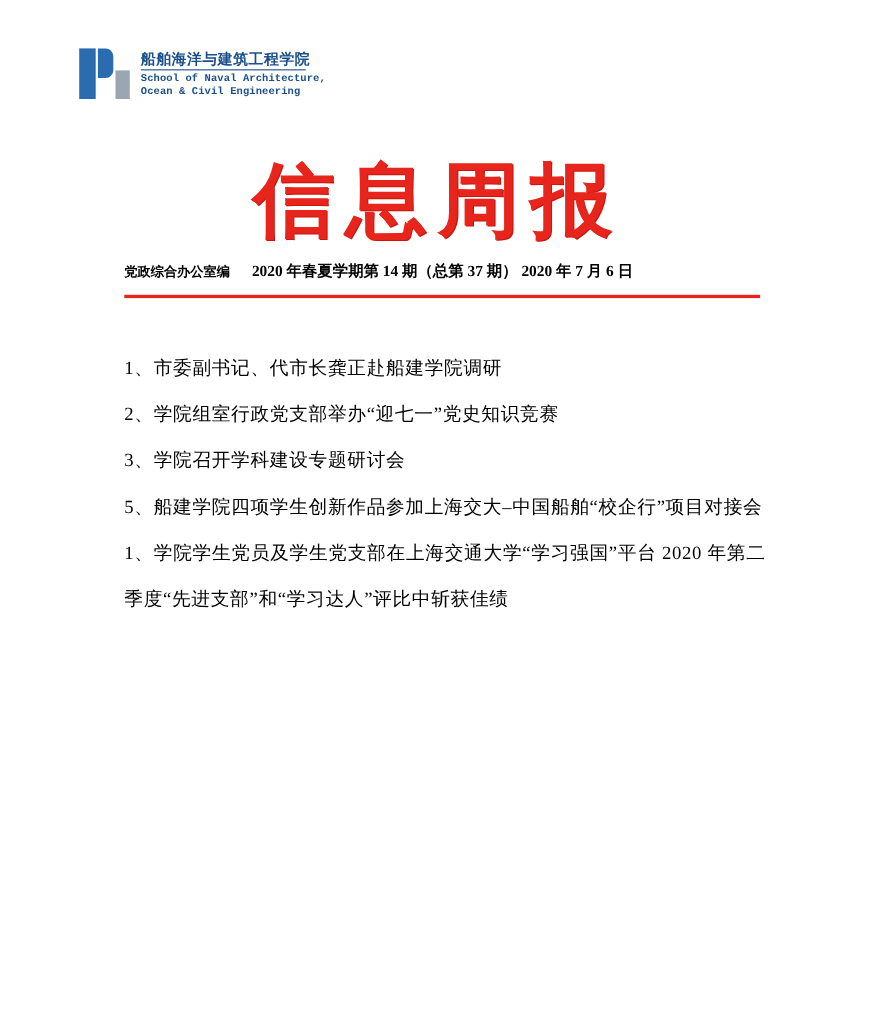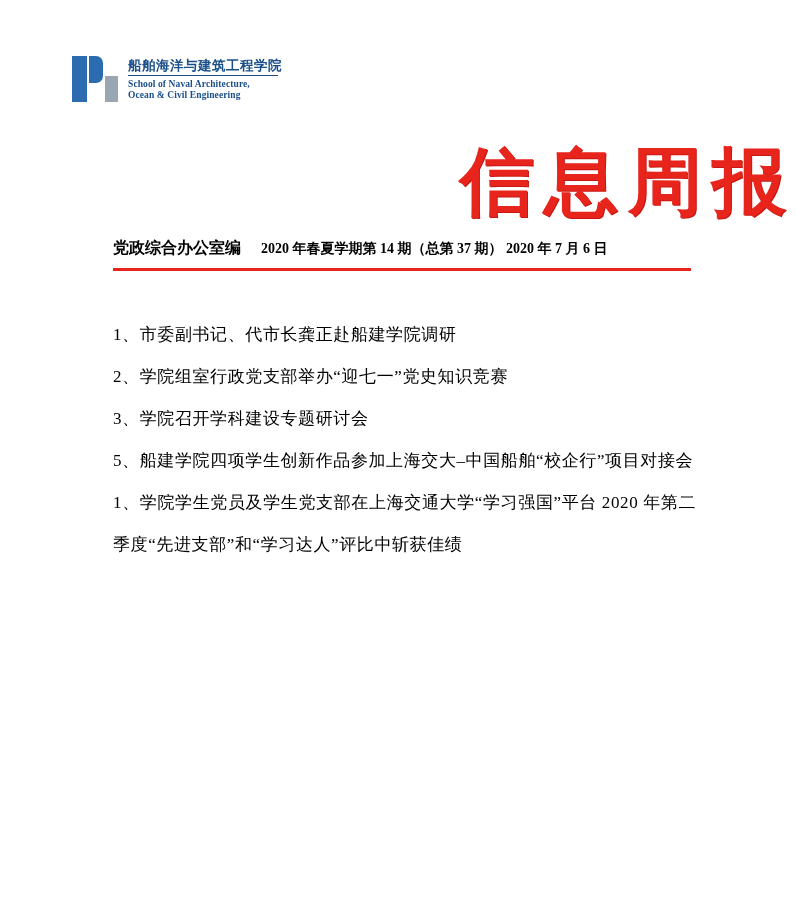--- a/index.html
+++ b/index.html
@@ -19,21 +19,21 @@
     width: 796px;
     height: 923px;
     background: #ffffff;
     box-sizing: border-box;
   }
 
   
   .logo-block {
     position: absolute;
     left: 72px;
-    top: 56px;
+    top: 44px;
     display: flex;
     align-items: center;
     gap: 10px;
   }
   .logo-mark {
     position: relative;
     width: 46px;
     height: 46px;
     flex: 0 0 auto;
   }
@@ -75,34 +75,34 @@
     color: #1a4f8a;
     letter-spacing: 0.5px;
   }
   .logo-rule {
     width: 150px;
     height: 1px;
     background: #1a4f8a;
     margin: 2px 0 3px 0;
   }
   .logo-en1, .logo-en2 {
-    font-family: Liberation Serif, serif;
+    font-family: Liberation Mono, monospace;
     font-size: 9.5px;
     font-weight: bold;
     color: #1a4f8a;
     letter-spacing: 0.1px;
   }
 
   
   .doc-title {
     position: absolute;
     left: 0;
     right: 0;
     top: 133px;
-    text-align: right;
+    text-align: center;
     font-family: "Liberation Sans", "DejaVu Sans", sans-serif;
     font-weight: bold;
     font-size: 74px;
     letter-spacing: 10px;
     color: #e8251c;
     text-shadow: 1px 1px 0 #c81610;
   }
 
   
   .subtitle-row {
@@ -111,21 +111,21 @@
     right: 105px;
     top: 238px;
     display: flex;
     align-items: baseline;
     white-space: nowrap;
     font-size: 15px;
     font-weight: bold;
     font-family: "Liberation Serif", serif;
   }
   .subtitle-left {
-    font-size: 16px;
+    font-size: 12px;
     font-weight: bold;
   }
   .subtitle-right {
     margin-left: 20px;
     font-size: 14px;
     font-weight: bold;
   }
   .red-rule {
     position: absolute;
     left: 113px;

